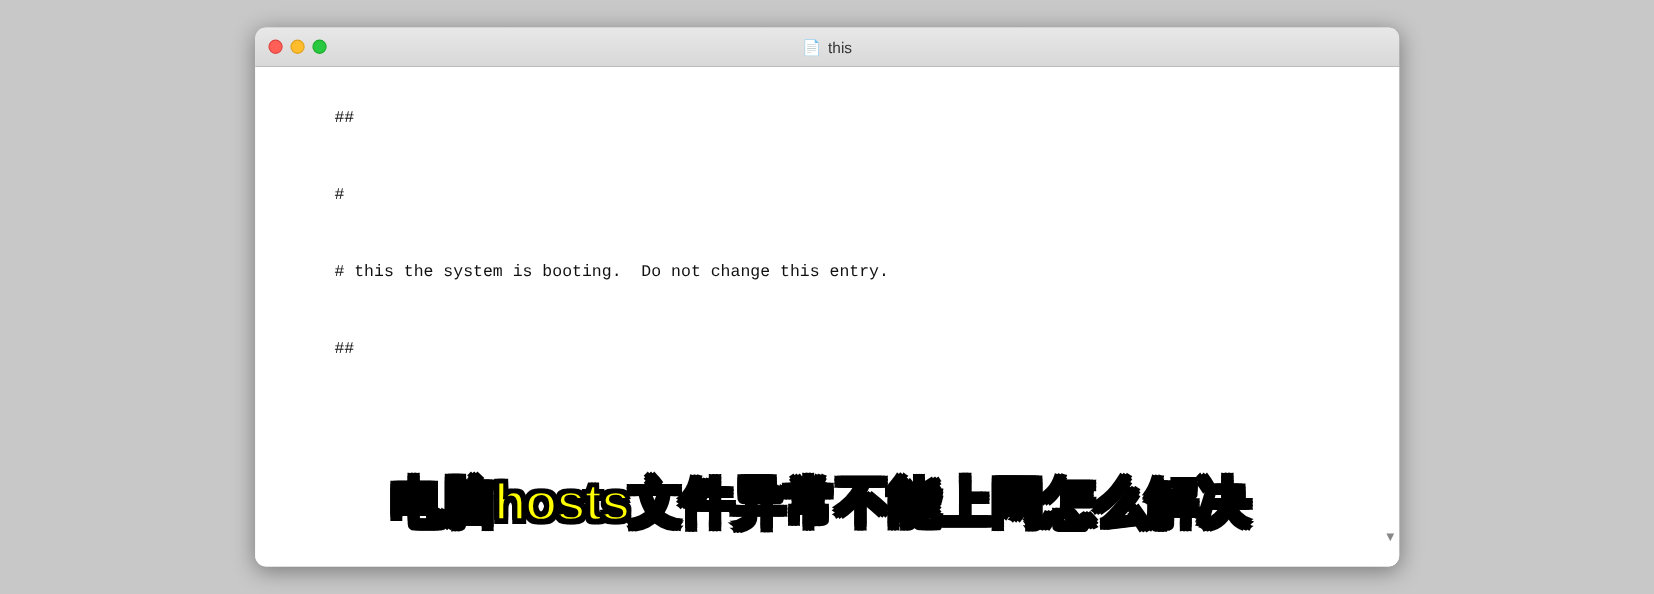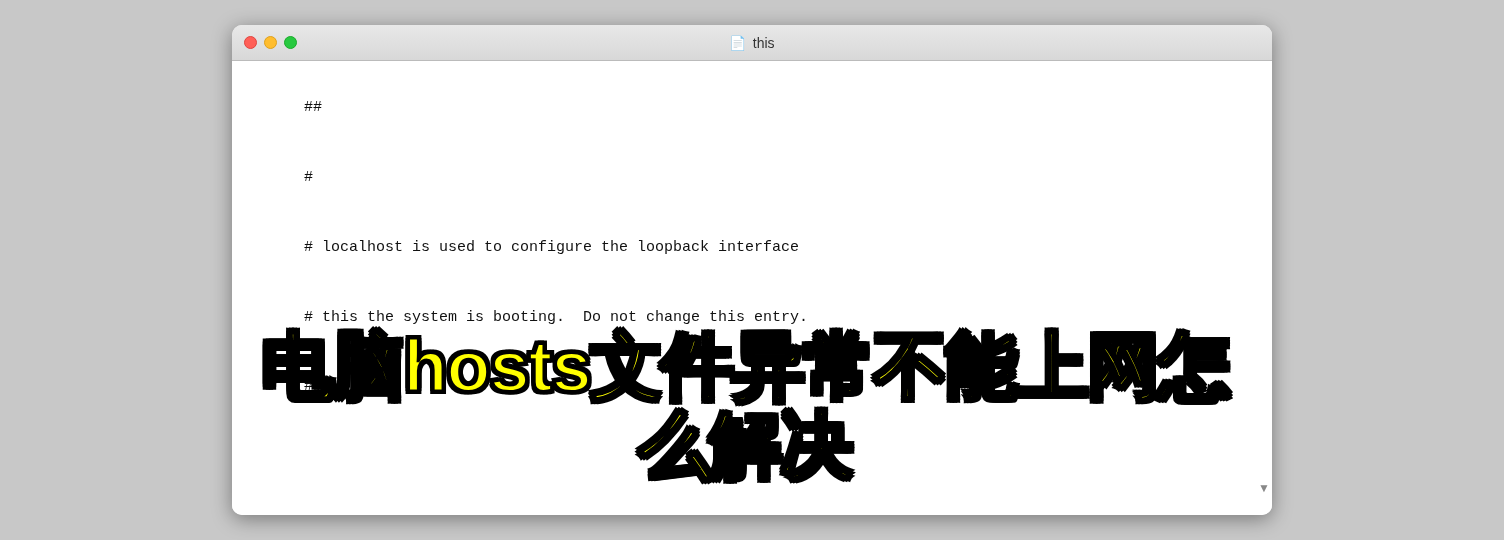--- a/index.html
+++ b/index.html
@@ -85,21 +85,21 @@
       color: #111;
       white-space: pre;
     }
 
     .overlay-text {
       position: absolute;
       bottom: 30px;
       left: 0;
       right: 13px;
       text-align: center;
-      font-size: 72px;
+      font-size: 48px;
       font-weight: 900;
       color: #ffff00;
       -webkit-text-stroke: 3px #000;
       text-stroke: 3px #000;
       font-family: 'Arial Black', 'Arial', sans-serif;
       letter-spacing: -1px;
       line-height: 1.1;
       z-index: 10;
       text-shadow:
         -3px -3px 0 #000,
@@ -142,23 +142,20 @@
     </div>
   </div>
   <div class="content-area">
     <div class="editor-content">
       <span>##</span>
     </div>
     <div class="editor-content">
       <span>#</span>
     </div>
     <div class="editor-content">
-      <span># localhost is used to configure the loopback interface</span>
-    </div>
-    <div class="editor-content">
       <span># this the system is booting.  Do not change this entry.</span>
     </div>
     <div class="editor-content">
       <span>##</span>
     </div>
     <div class="editor-content">
       
     </div>
 
     <div class="overlay-text">电脑hosts文件异常不能上网怎么解决</div>

